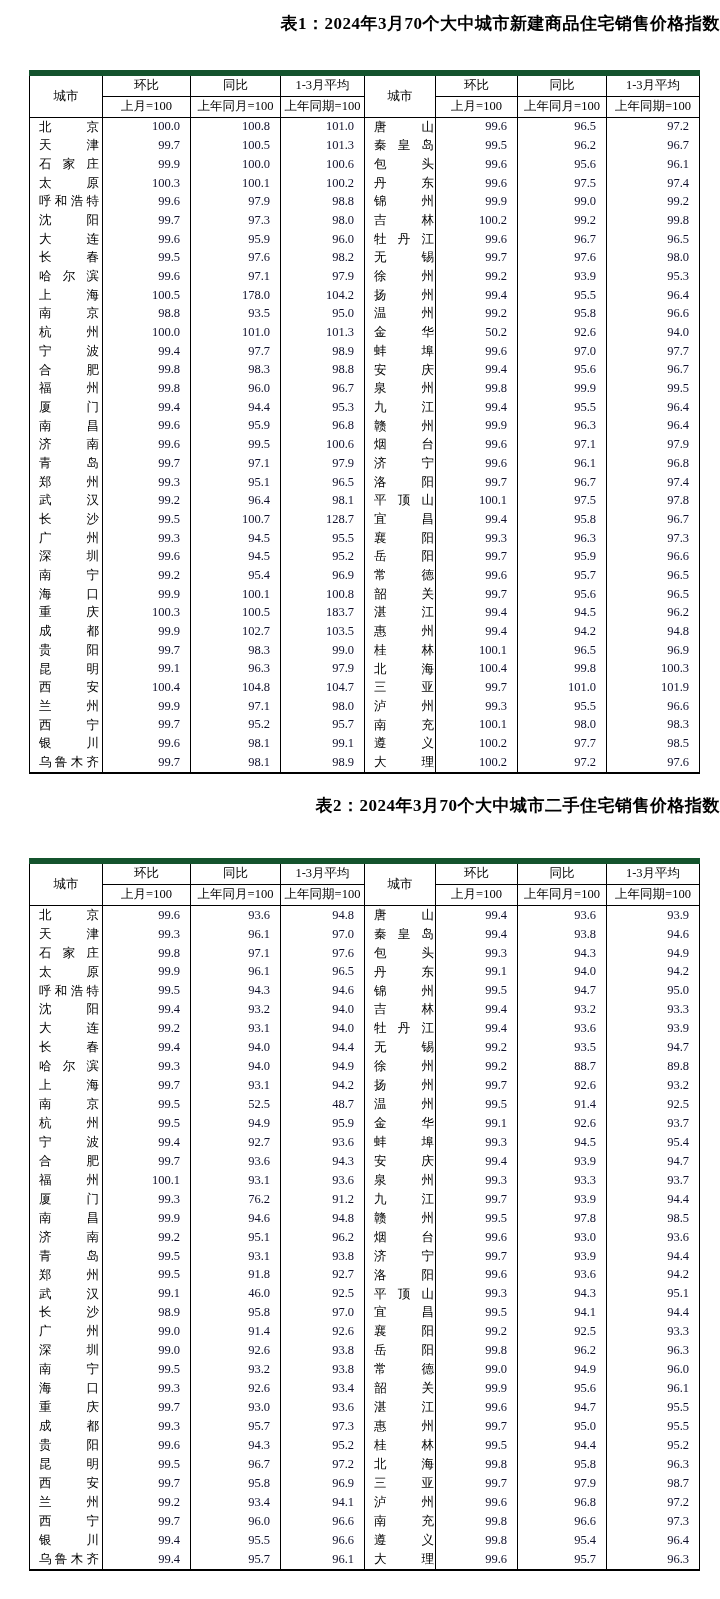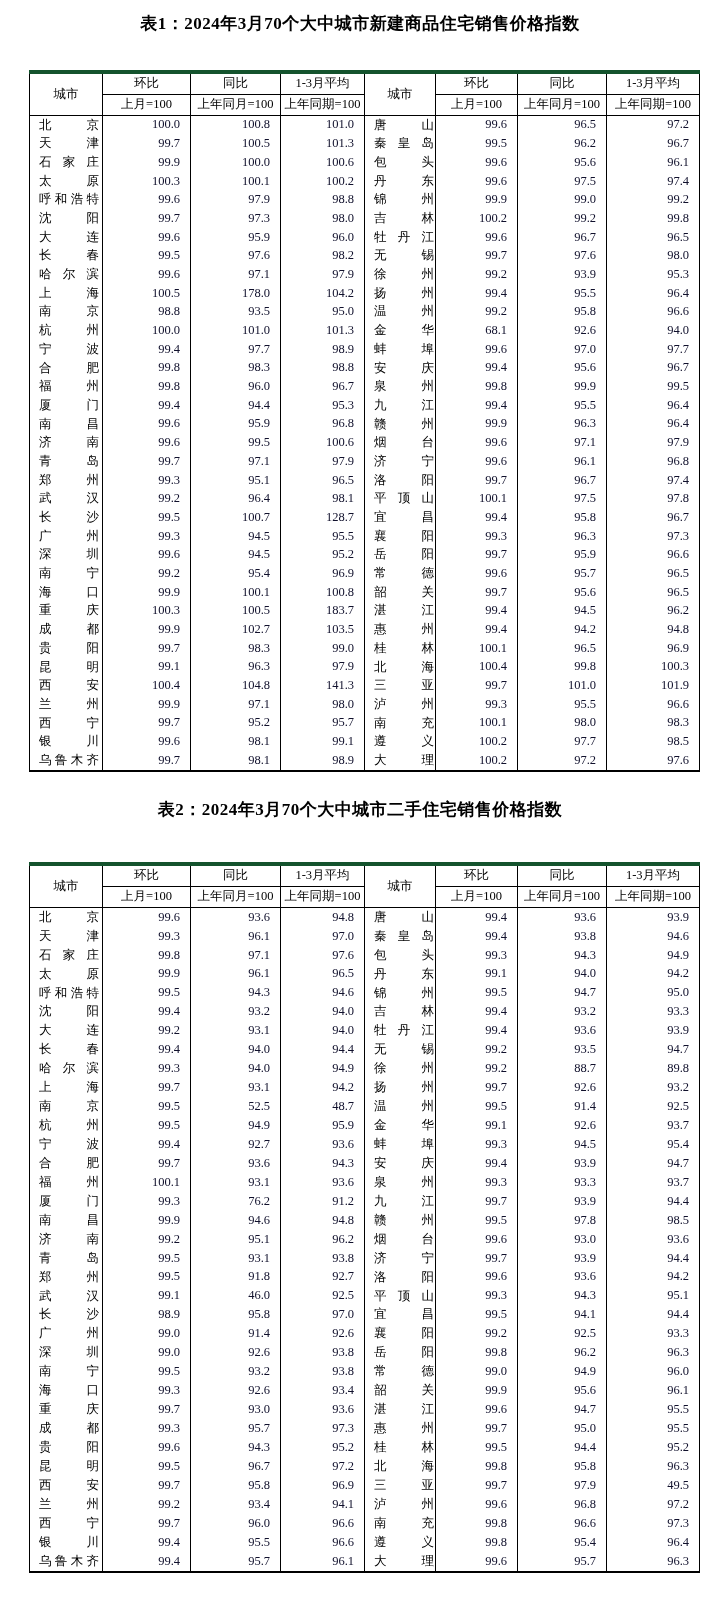--- a/index.html
+++ b/index.html
@@ -6,37 +6,37 @@
   body {
     width: 720px;
     font-family: "Liberation Serif", "DejaVu Serif", serif;
     color: #000;
   }
   .page { width: 720px; }
 
   .tbl-title {
     margin: 0;
     padding-top: 12px;
-    text-align: center;
+    text-align: right;
     font-size: 17px;
     font-weight: bold;
     letter-spacing: 0.5px;
     color: #000;
     line-height: 24px;
     font-family: "Liberation Serif", "DejaVu Serif", serif;
   }
-  .tbl-title.second { padding-top: 26px; }
+  .tbl-title.second { padding-top: 20px; }
 
   table.price-table {
     border-collapse: collapse;
     table-layout: fixed;
     width: 670px;
     margin-left: 29px;
     margin-top: 34px;
-    border-top: 4px solid #14532d;
+    border-top: 6px solid #14532d;
     border-bottom: 2px solid #000;
   }
   table.price-table.second { margin-top: 40px; }
 
   .price-table th, .price-table td {
     border-left: 1px solid #000;
     border-right: 1px solid #000;
     padding: 0;
     font-weight: normal;
     font-size: 12.5px;
@@ -295,21 +295,21 @@
               <span>杭</span>
               <span>州</span>
             </span></td>
           <td class="num">100.0</td>
           <td class="num">101.0</td>
           <td class="num">101.3</td>
           <td class="city"><span class="cityname">
               <span>金</span>
               <span>华</span>
             </span></td>
-          <td class="num">68.1</td>
+          <td class="num">50.2</td>
           <td class="num">92.6</td>
           <td class="num">94.0</td>
         </tr>
         <tr>
           <td class="city"><span class="cityname">
               <span>宁</span>
               <span>波</span>
             </span></td>
           <td class="num">99.4</td>
           <td class="num">97.7</td>
@@ -595,21 +595,21 @@
           <td class="num">99.8</td>
           <td class="num">100.3</td>
         </tr>
         <tr>
           <td class="city"><span class="cityname">
               <span>西</span>
               <span>安</span>
             </span></td>
           <td class="num">100.4</td>
           <td class="num">104.8</td>
-          <td class="num">141.3</td>
+          <td class="num">104.7</td>
           <td class="city"><span class="cityname">
               <span>三</span>
               <span>亚</span>
             </span></td>
           <td class="num">99.7</td>
           <td class="num">101.0</td>
           <td class="num">101.9</td>
         </tr>
         <tr>
           <td class="city"><span class="cityname">
@@ -1208,21 +1208,21 @@
             </span></td>
           <td class="num">99.7</td>
           <td class="num">95.8</td>
           <td class="num">96.9</td>
           <td class="city"><span class="cityname">
               <span>三</span>
               <span>亚</span>
             </span></td>
           <td class="num">99.7</td>
           <td class="num">97.9</td>
-          <td class="num">49.5</td>
+          <td class="num">98.7</td>
         </tr>
         <tr>
           <td class="city"><span class="cityname">
               <span>兰</span>
               <span>州</span>
             </span></td>
           <td class="num">99.2</td>
           <td class="num">93.4</td>
           <td class="num">94.1</td>
           <td class="city"><span class="cityname">

